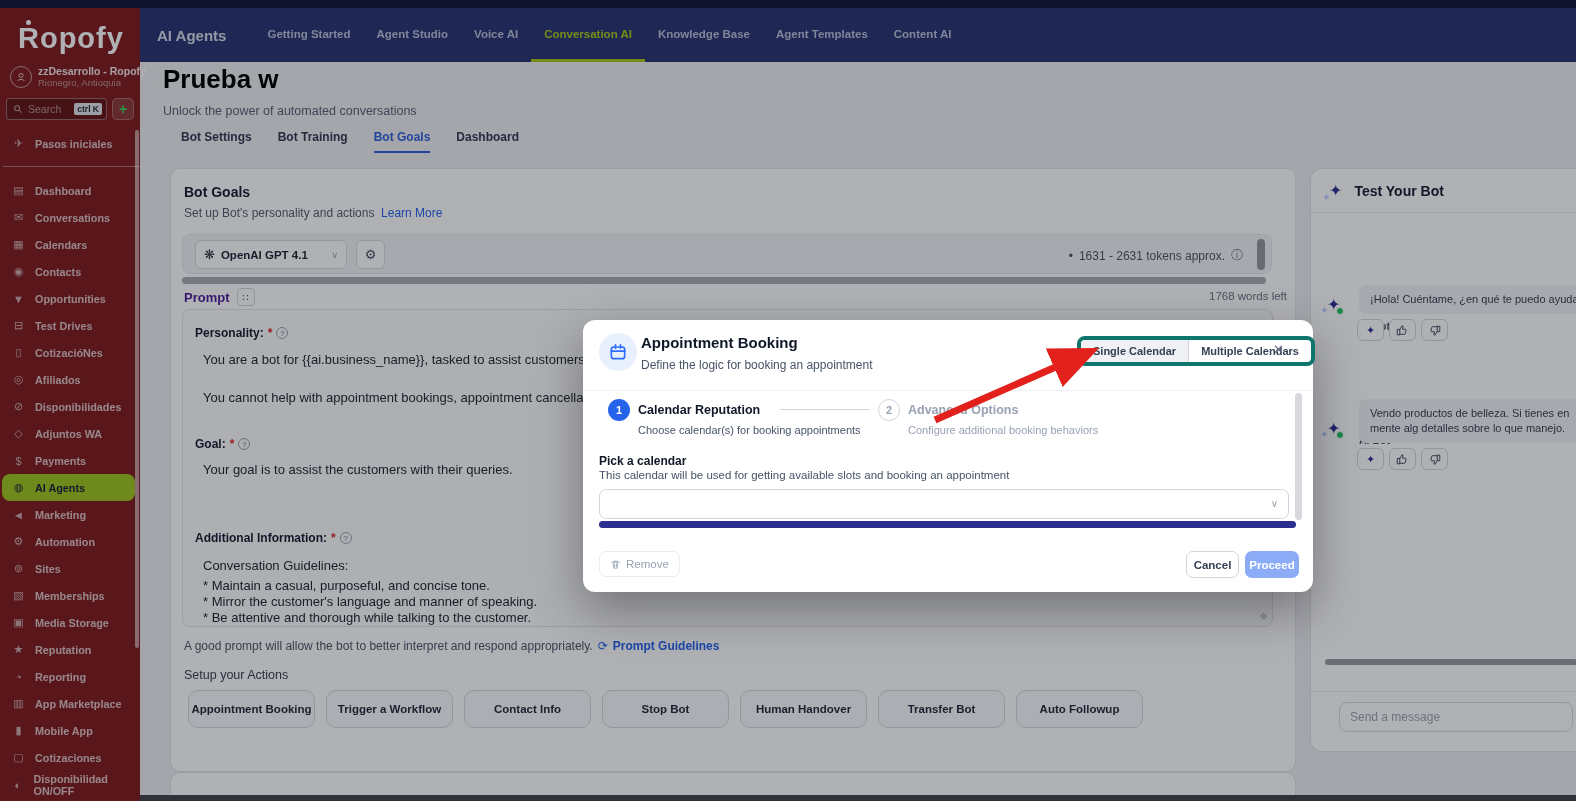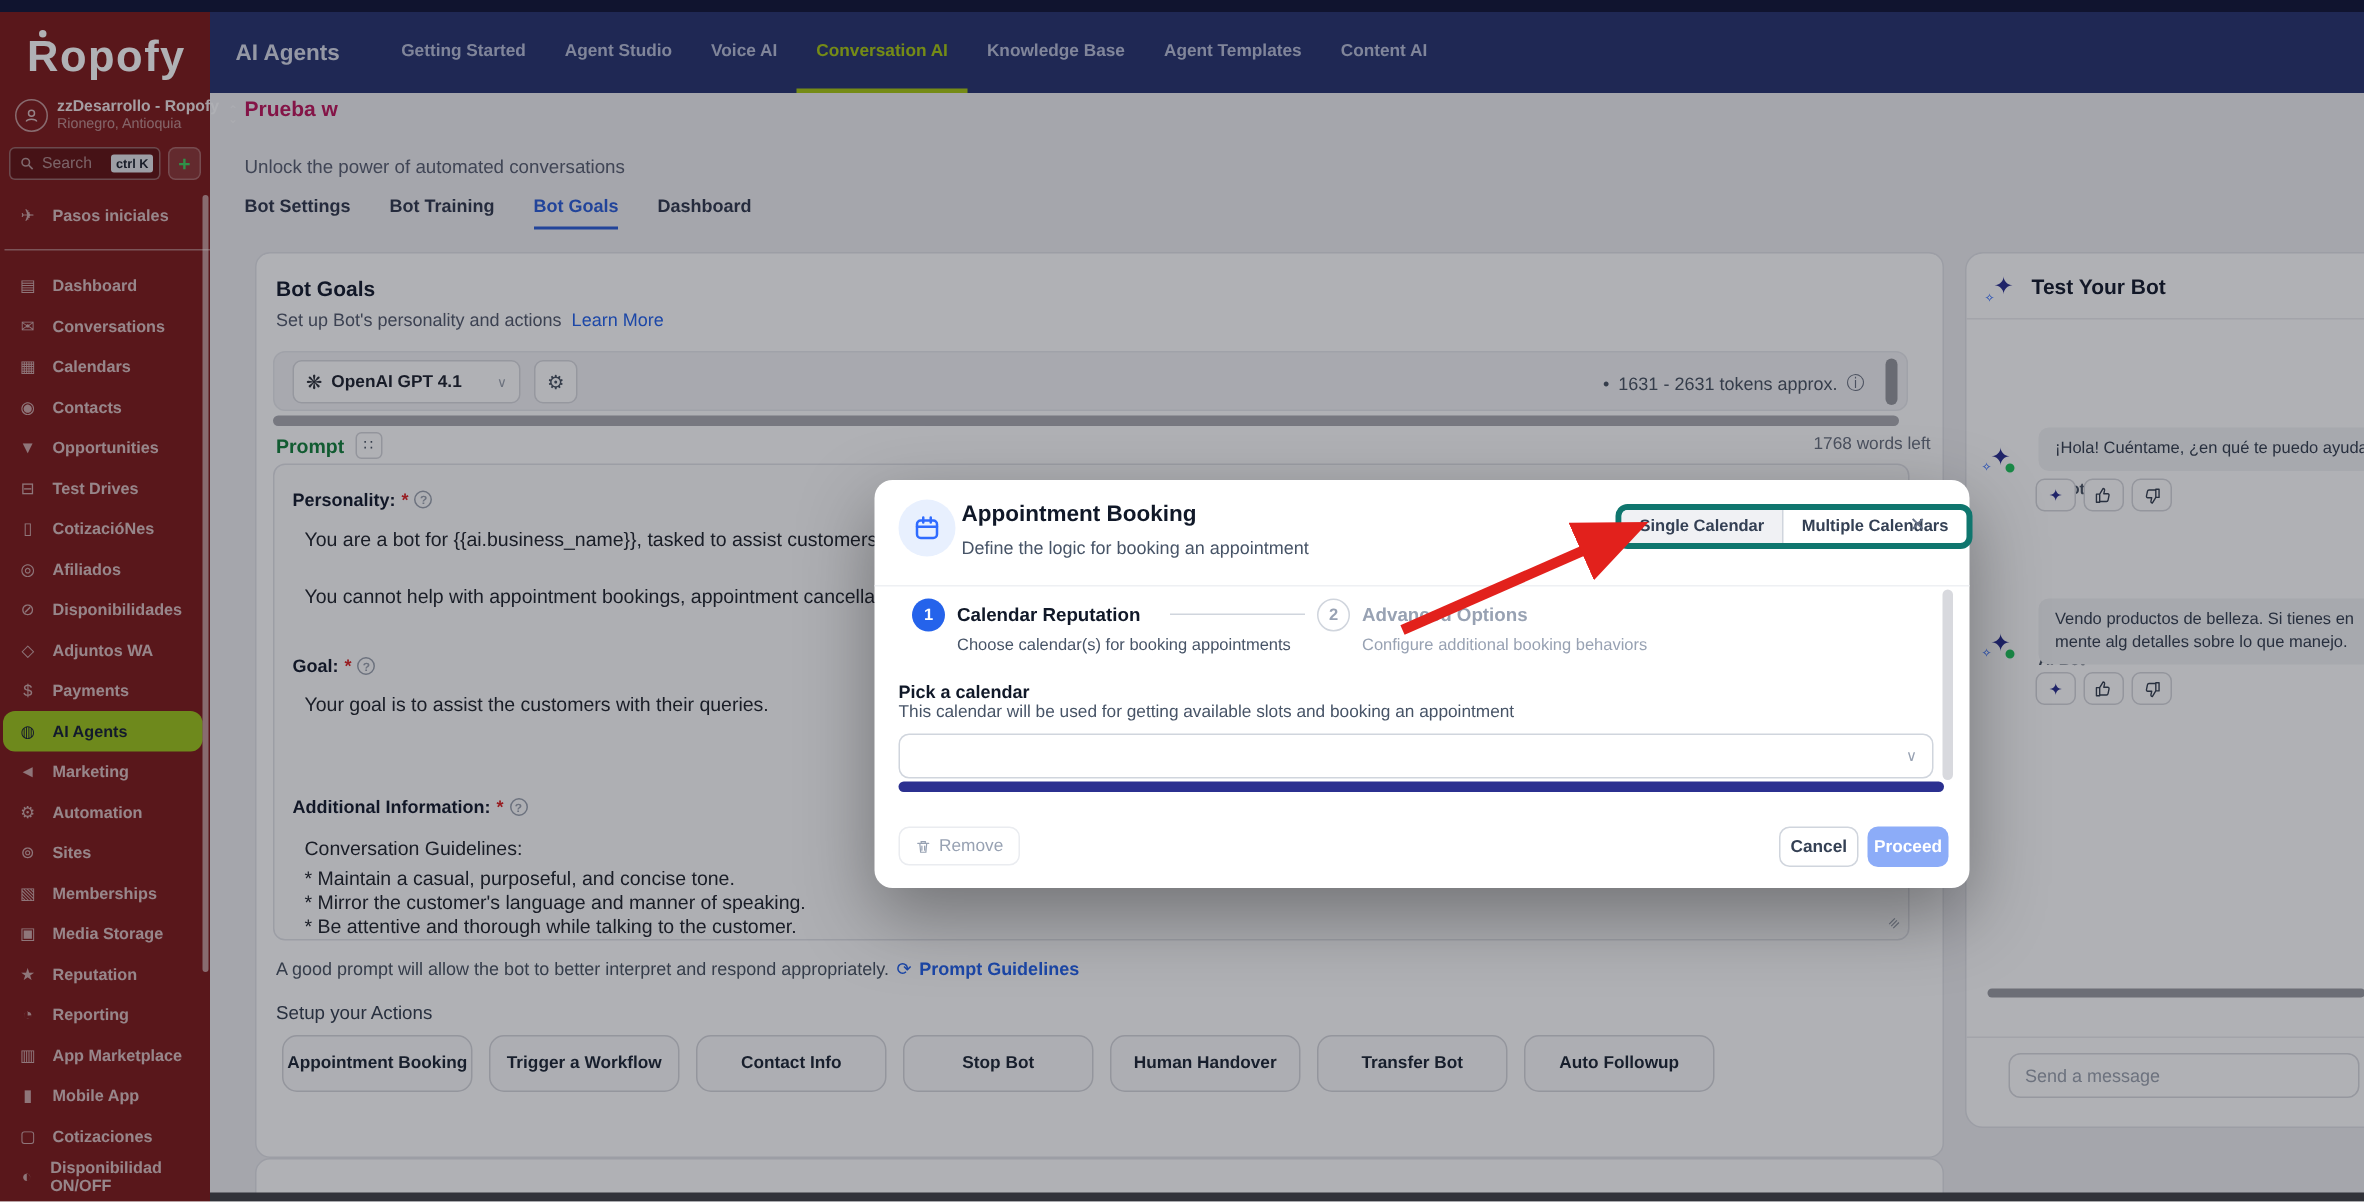--- a/index.html
+++ b/index.html
@@ -32,43 +32,43 @@
   .side-div { border:none; border-top:1px solid rgba(255,255,255,.4); margin:9px 0 10px 3px; }
   .sb-scroll { position:absolute; right:1px; top:122px; width:4px; height:518px; background:rgba(255,255,255,.55); border-radius:2px; }
 
   
   .topbar { position:absolute; left:140px; top:8px; width:1436px; height:54px; background:#2A3670; display:flex; align-items:stretch; z-index:4; }
   .tb-title { font-size:15px; font-weight:700; color:#D8DBE8; align-self:center; padding:0 28px 0 17px; }
   .tb-tab { font-size:11.5px; font-weight:700; color:#B9BFD8; display:flex; align-items:center; padding:0 13px; cursor:pointer; border-bottom:3px solid transparent; }
   .tb-tab.active { color:#A8C816; border-bottom-color:#A8C816; }
 
   
-  .page-title { position:absolute; left:163px; top:64px; font-size:14px; font-weight:700; color:#be185d; z-index:3; }
+  .page-title { position:absolute; left:163px; top:64px; font-size:26px; font-weight:700; color:#000000; z-index:3; }
   .page-sub { position:absolute; left:163px; top:92px; font-size:12.5px; color:#5A6072; z-index:3;margin-top:12px; }
-  .page-tabs { position:absolute; left:163px; top:130px; display:flex; gap:26px; z-index:3; }
+  .page-tabs { position:absolute; left:181px; top:130px; display:flex; gap:26px; z-index:3; }
   .pg-tab { font-size:12px; font-weight:700; color:#333A4E; padding-bottom:7px; border-bottom:2px solid transparent; cursor:pointer; }
   .pg-tab.active { color:#2E5FD8; border-bottom-color:#2E5FD8; }
 
   
   .main-card { position:absolute; left:170px; top:168px; width:1126px; height:604px; background:#fff; border:1px solid #E2E3E8; border-radius:10px; z-index:3; }
   .bg-title { position:absolute; left:13px; top:15px; font-size:14px; font-weight:700; color:#161D2E; }
   .bg-sub { position:absolute; left:13px; top:37px; font-size:12px; color:#555C6E; }
   .learn-more { color:#2563EB; cursor:pointer; }
   .model-row { position:absolute; left:11px; top:65px; width:1090px; height:40px; background:#F4F4F7; border:1px solid #E8E9ED; border-radius:8px; }
   .model-select { position:absolute; left:12px; top:5px; width:152px; height:29px; background:#fff; border:1px solid #D9DADF; border-radius:6px; display:flex; align-items:center; gap:6px; padding:0 8px; cursor:pointer; }
   .model-label { font-size:11.5px; font-weight:600; color:#1F2430; flex:1; white-space:nowrap; }
   .model-chev { font-size:9px; color:#9CA3AF; }
   .openai-glyph { font-size:13px; color:#30343C; }
   .gear-btn { position:absolute; left:173px; top:5px; width:29px; height:29px; background:#fff; border:1px solid #D9DADF; border-radius:6px; display:flex; align-items:center; justify-content:center; font-size:13px; color:#4B5563; cursor:pointer; }
   .tokens { position:absolute; right:28px; top:12px; font-size:12px; color:#4B5563; display:flex; gap:6px; align-items:center; }
   .tokens .info-i { font-size:12px; color:#6B7280; }
   .row-vscroll { position:absolute; right:6px; top:4px; width:8px; height:31px; background:#97989E; border-radius:4px; }
   .hscroll { position:absolute; left:11px; top:108px; width:1084px; height:7px; background:#ABACB2; border-radius:4px; }
   .prompt-row { position:absolute; left:13px; top:119px; display:flex; align-items:center; gap:7px; }
-  .prompt-lbl { font-size:13px; font-weight:600; color:#15803d; }
+  .prompt-lbl { font-size:13px; font-weight:600; color:#4c1d95; }
   .expand-box { width:18px; height:18px; border:1px solid #D5D6DB; border-radius:4px; display:flex; align-items:center; justify-content:center; font-size:10px; color:#4B5563; cursor:pointer; }
   .words-left { position:absolute; right:8px; top:121px; font-size:11.5px; color:#6B7280; }
 
   .prompt-box { position:absolute; left:11px; top:140px; width:1091px; height:318px; background:#FCFCFD; border:1px solid #E2E3E8; border-radius:8px; overflow:hidden; }
   .f-label { position:absolute; left:12px; font-size:12px; font-weight:700; color:#161D2E; display:flex; gap:4px; align-items:center; }
   .req { color:#DC2626; font-weight:700; }
   .help-c { width:12px; height:12px; border:1px solid #9CA3AF; border-radius:50%; color:#9CA3AF; font-size:8px; display:inline-flex; align-items:center; justify-content:center; font-weight:700; }
   .f-line { position:absolute; left:20px; font-size:13px; color:#23272F; white-space:nowrap; }
   .resize-h { position:absolute; right:6px; bottom:4px; font-size:11px; color:#9CA3AF; transform:rotate(-45deg); }
 

